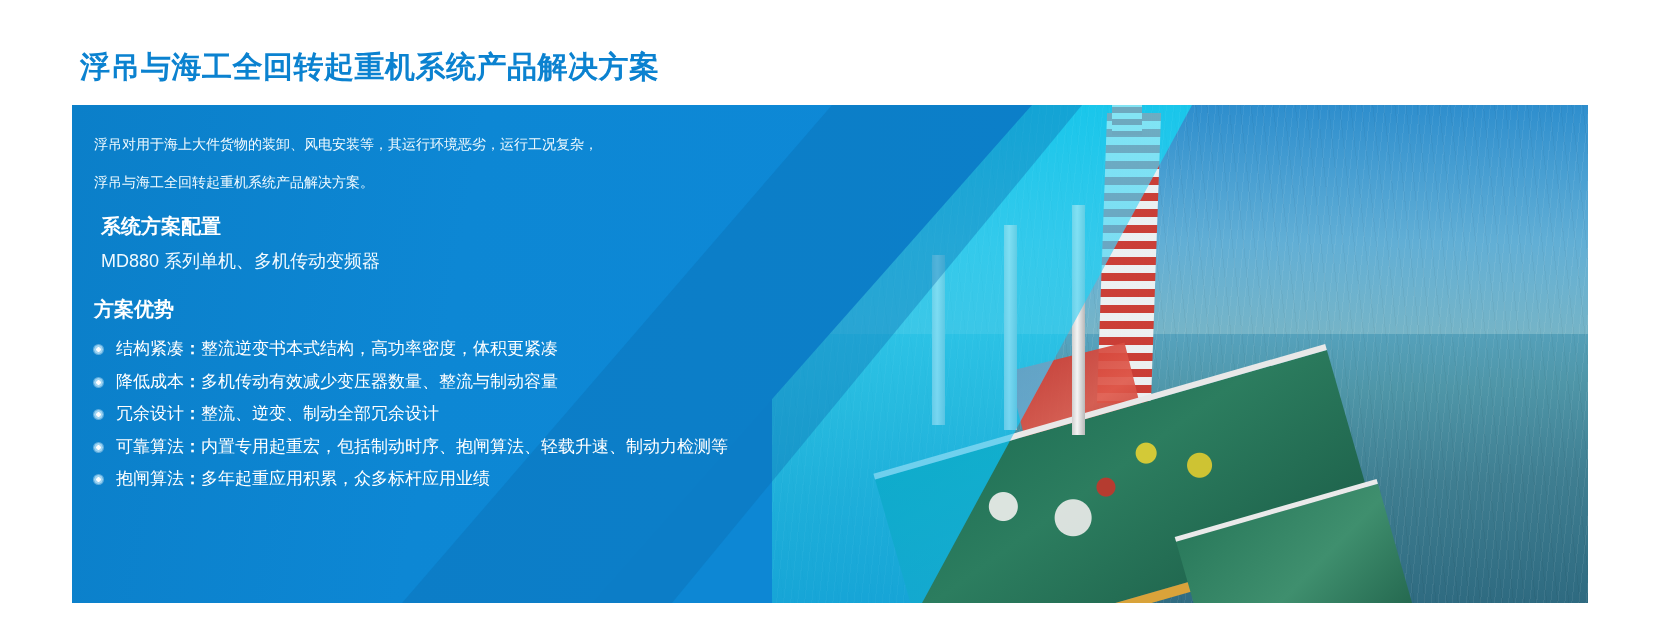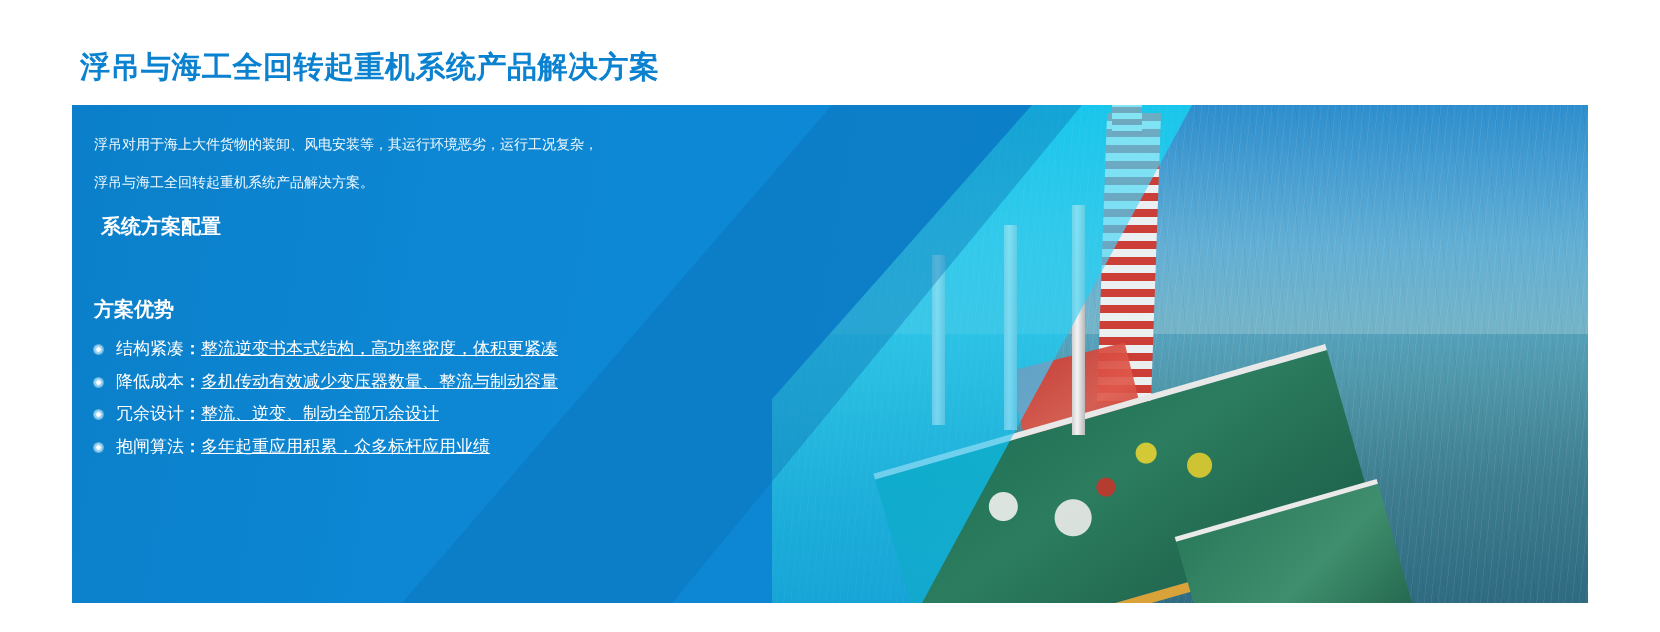--- a/index.html
+++ b/index.html
@@ -216,21 +216,21 @@
     left: 0;
     top: 12px;
     width: 9px;
     height: 9px;
     border-radius: 50%;
     background: radial-gradient(circle at 50% 50%, #ffffff 0 2px, #9fd4f2 2.5px 4.5px);
     box-shadow: 0 0 0 1px rgba(255,255,255,0.35);
   }
   .adv-label { font-weight: 400; }
   .adv-sep { font-weight: 700; }
-  .adv-desc { font-weight: 400; text-decoration: underline; }
+  .adv-desc { font-weight: 400; }
 </style>
 </head>
 <body>
 
 <div id="page-title">浮吊与海工全回转起重机系统产品解决方案</div>
 
 <div id="banner">
 
   <div id="photo">
     <div id="photo-sky"></div>
@@ -257,20 +257,21 @@
 
   <div id="banner-text">
 
     <div id="intro">
       <div class="intro-line">浮吊对用于海上大件货物的装卸、风电安装等，其运行环境恶劣，运行工况复杂，</div>
       <div class="intro-line">浮吊与海工全回转起重机系统产品解决方案。</div>
     </div>
 
     <div id="config-block">
       <div class="section-heading">系统方案配置</div>
+      <div id="config-value">MD880 系列单机、多机传动变频器</div>
     </div>
 
     <div id="advantages-block">
       <div class="section-heading">方案优势</div>
       <ul id="advantages-list">
 
         <li class="advantage-item">
           <span class="bullet-dot"></span>
           <span class="adv-label">结构紧凑</span><span class="adv-sep">：</span><span class="adv-desc">整流逆变书本式结构，高功率密度，体积更紧凑</span>
         </li>
@@ -278,20 +279,24 @@
         <li class="advantage-item">
           <span class="bullet-dot"></span>
           <span class="adv-label">降低成本</span><span class="adv-sep">：</span><span class="adv-desc">多机传动有效减少变压器数量、整流与制动容量</span>
         </li>
 
         <li class="advantage-item">
           <span class="bullet-dot"></span>
           <span class="adv-label">冗余设计</span><span class="adv-sep">：</span><span class="adv-desc">整流、逆变、制动全部冗余设计</span>
         </li>
 
+        <li class="advantage-item">
+          <span class="bullet-dot"></span>
+          <span class="adv-label">可靠算法</span><span class="adv-sep">：</span><span class="adv-desc">内置专用起重宏，包括制动时序、抱闸算法、轻载升速、制动力检测等</span>
+        </li>
 
         <li class="advantage-item">
           <span class="bullet-dot"></span>
           <span class="adv-label">抱闸算法</span><span class="adv-sep">：</span><span class="adv-desc">多年起重应用积累，众多标杆应用业绩</span>
         </li>
 
       </ul>
     </div>
 
   </div>

